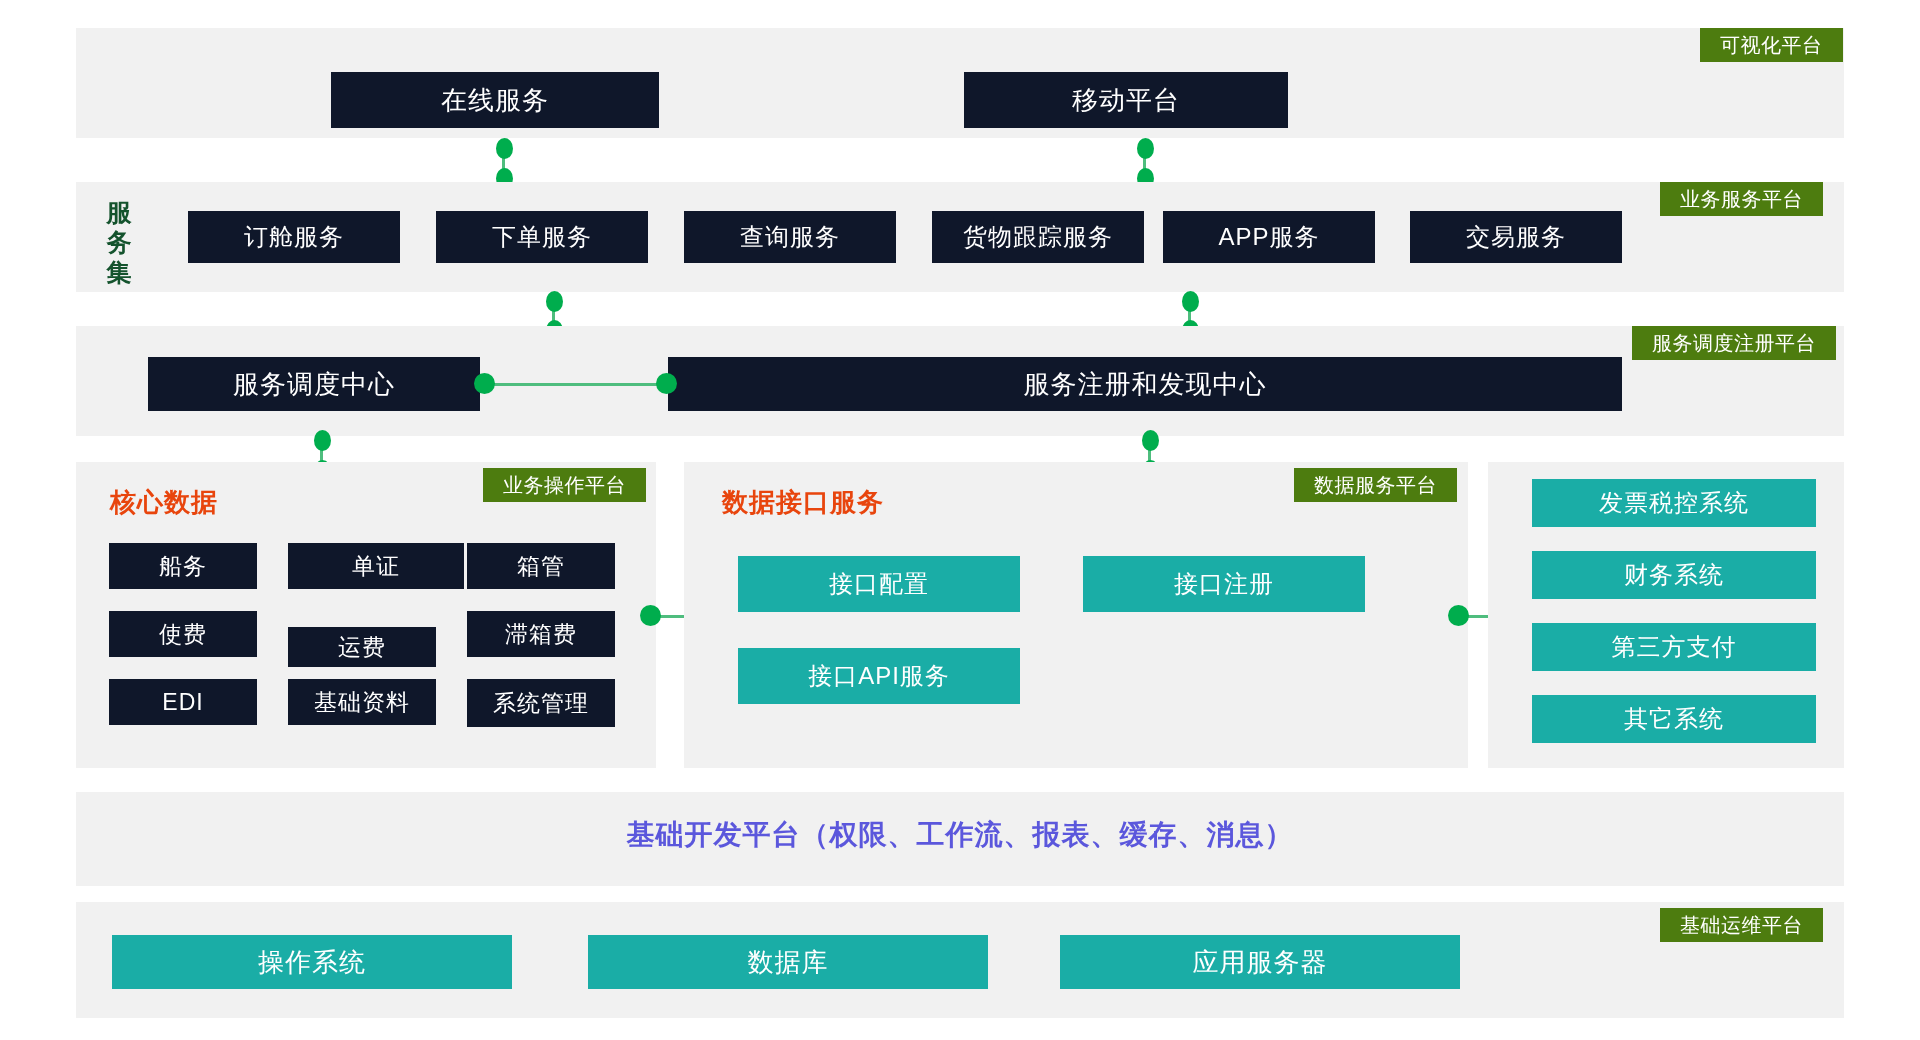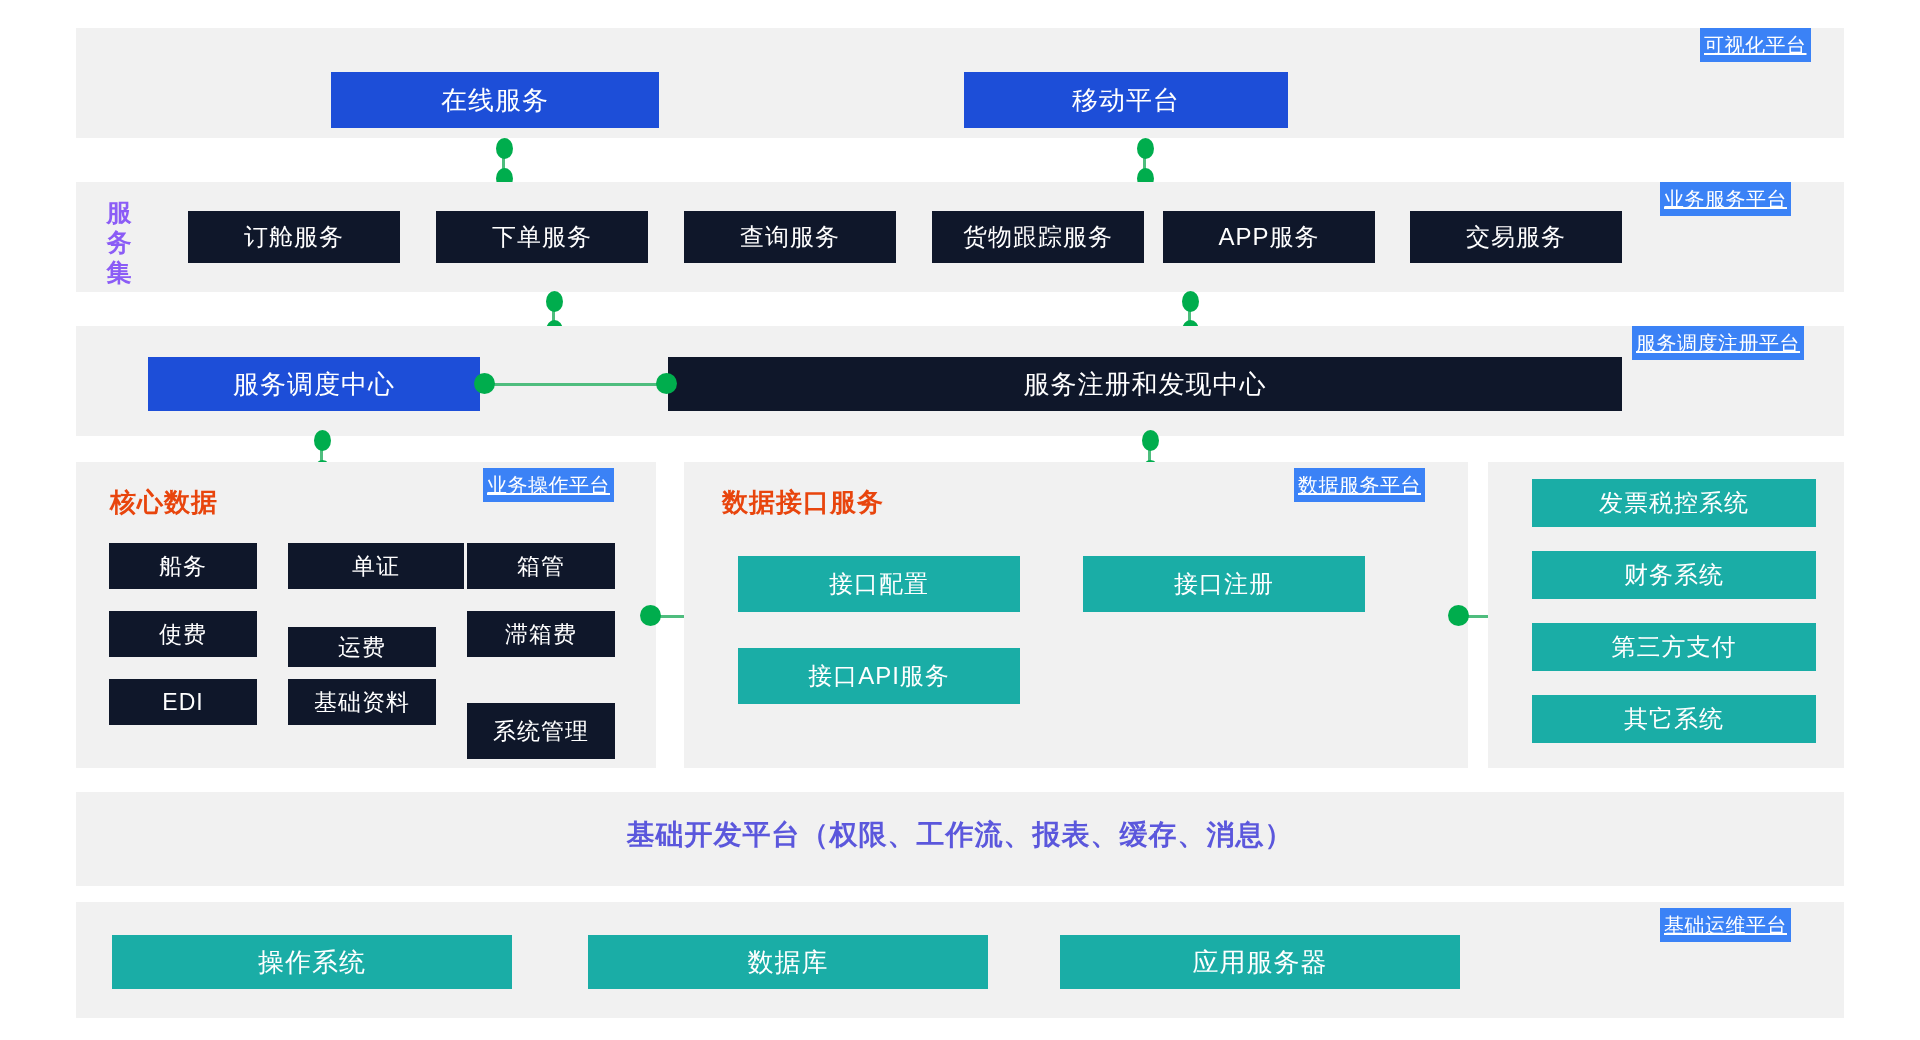--- a/index.html
+++ b/index.html
@@ -21,53 +21,52 @@
   }
   
   .band {
     position: absolute;
     background: #f1f1f1;
     box-sizing: border-box;
   }
   
   .plat-tag {
     position: absolute;
-    background: #3b82f6;
+    background: #4d7c0f;
     color: #ffffff;
     font-size: 20px;
     line-height: 34px;
     height: 34px;
-    padding: 0 4px;
+    padding: 0 20px;
     white-space: nowrap;
     letter-spacing: 0.5px;
-    text-decoration: underline;
   }
   
   .box {
     position: absolute;
     display: flex;
     align-items: center;
     justify-content: center;
     color: #ffffff;
     box-sizing: border-box;
     white-space: nowrap;
     letter-spacing: 1px;
   }
-  .box.blue   { background: #1d4ed8; }
+  .box.blue   { background: #0f172a; }
   .box.purple { background: #0f172a; }
   .box.teal   { background: #1aada6; }
 
   .fs-26 { font-size: 26px; }
   .fs-24 { font-size: 24px; }
   .fs-23 { font-size: 23px; }
 
   
   .vlabel {
     position: absolute;
-    color: #8b5cf6;
+    color: #14532d;
     font-weight: bold;
     font-size: 25px;
     line-height: 30px;
     width: 30px;
     text-align: center;
     word-break: break-all;
   }
   
   .panel-heading {
     position: absolute;
@@ -174,21 +173,21 @@
   <div class="box purple fs-23" style="left:109px; top:543px; width:148px; height:46px;">船务</div>
   <div class="box purple fs-23" style="left:288px; top:543px; width:176px; height:46px;">单证</div>
   <div class="box purple fs-23" style="left:467px; top:543px; width:148px; height:46px;">箱管</div>
 
   <div class="box purple fs-23" style="left:109px; top:611px; width:148px; height:46px;">使费</div>
   <div class="box purple fs-23" style="left:288px; top:611px; width:148px; height:40px;margin-top:16px;">运费</div>
   <div class="box purple fs-23" style="left:467px; top:611px; width:148px; height:46px;">滞箱费</div>
 
   <div class="box purple fs-23" style="left:109px; top:679px; width:148px; height:46px;">EDI</div>
   <div class="box purple fs-23" style="left:288px; top:679px; width:148px; height:46px;">基础资料</div>
-  <div class="box purple fs-23" style="left:467px; top:679px; width:148px; height:56px;margin-top:24px;">系统管理</div>
+  <div class="box purple fs-23" style="left:467px; top:679px; width:148px; height:48px;">系统管理</div>
 
   <div class="link h" style="left:650px; top:615px; width:56px;"></div>
   <div class="dot h" style="left:640px; top:605px;"></div>
   <div class="dot h" style="left:697px; top:605px;"></div>
 
   <div class="band" style="left:684px; top:462px; width:784px; height:306px;"></div>
 
   <div class="plat-tag" style="left:1294px; top:468px;">数据服务平台</div>
 
   <div class="panel-heading" style="left:722px; top:485px;">数据接口服务</div>

